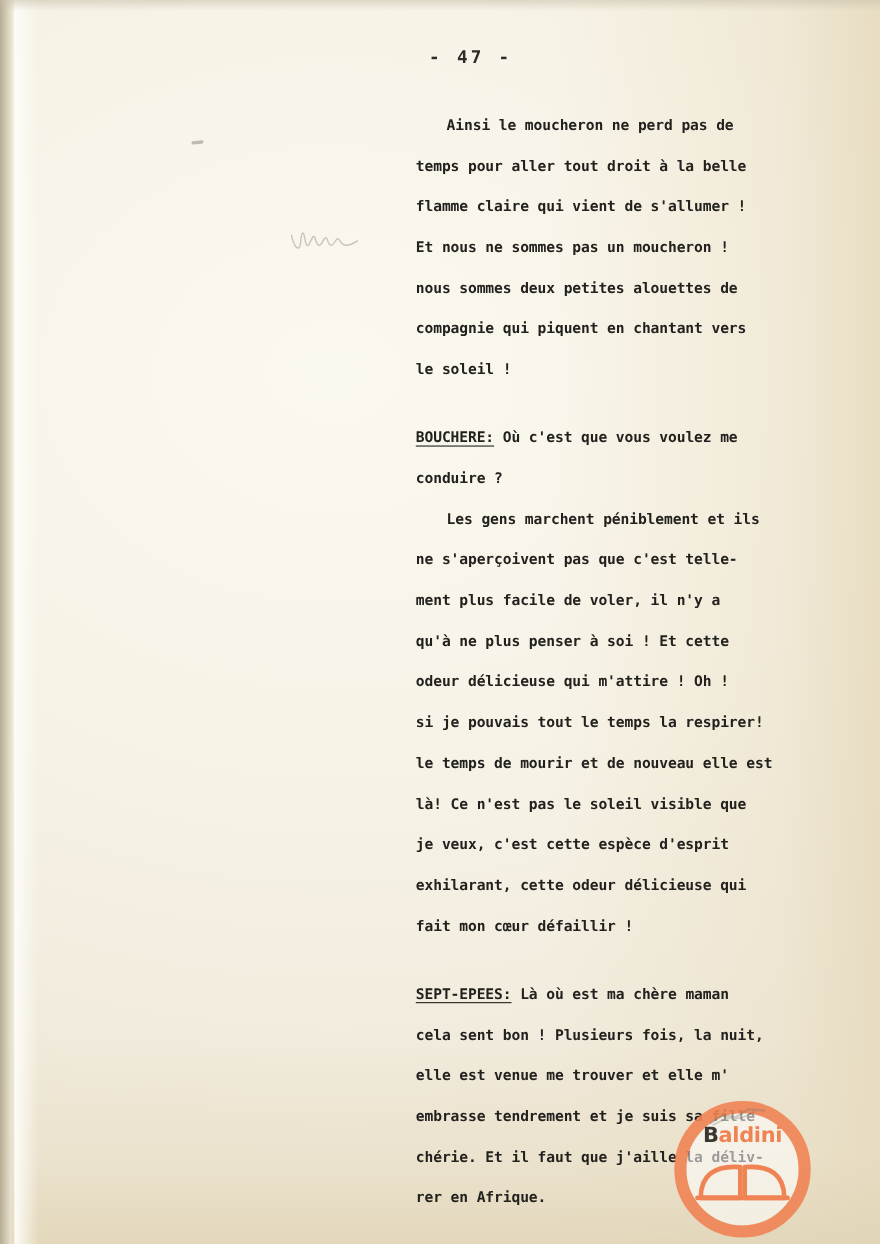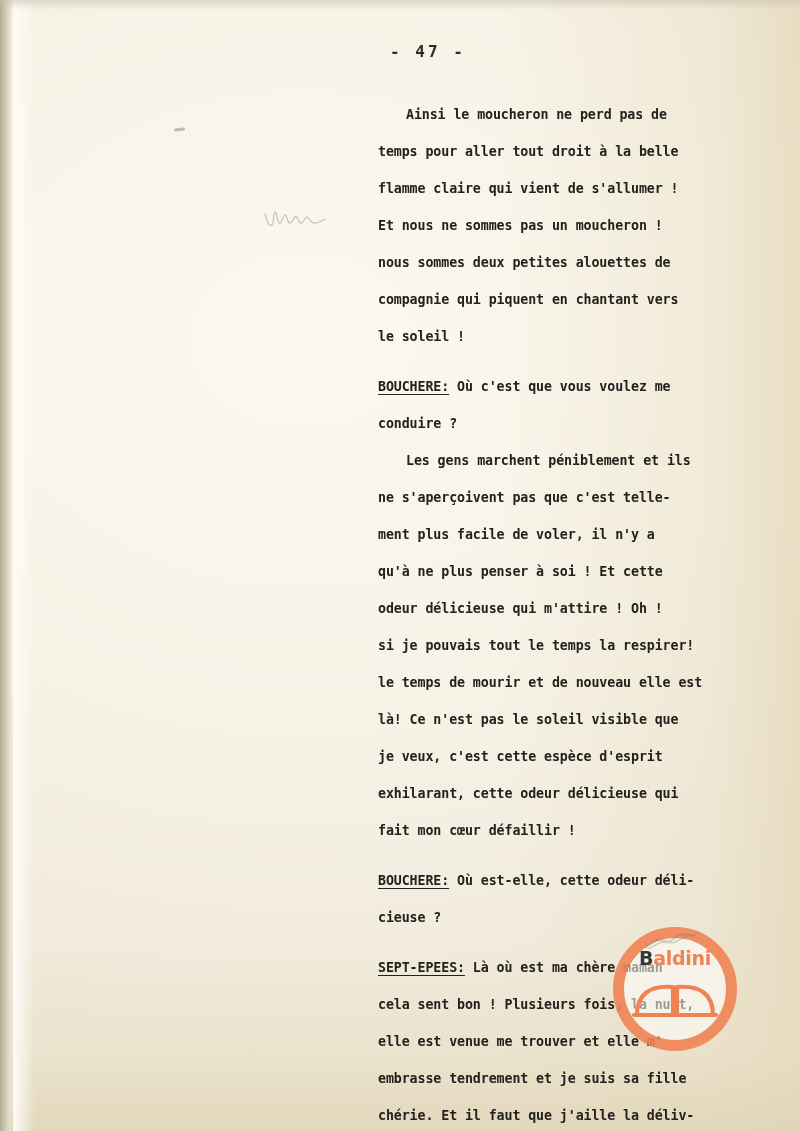--- a/index.html
+++ b/index.html
@@ -75,21 +75,21 @@
 
   .block {
     font-size: 13.3px;
     line-height: 37px;
     font-weight: 700;
     color: #23211e;
     letter-spacing: -0.1px;
     white-space: pre-wrap;
   }
   .block + .block { margin-top: 0; }
-  .block.gap { margin-top: 13px; }
+  .block.gap { margin-top: 25px; }
   .block .indent { padding-left: 28px; display: inline; }
 
   .speaker {
     text-decoration: underline;
     text-underline-offset: 2.5px;
     text-decoration-thickness: 1.4px;
   }
 
   
   .pencil-scribble {
@@ -109,21 +109,21 @@
     background: #9a958c;
     border-radius: 2px;
     opacity: 0.6;
     transform: rotate(-6deg);
   }
 
   
   .stamp {
     position: absolute;
     left: 613px;
-    top: 927px;
+    top: 1001px;
     width: 124px;
     height: 124px;
   }
   .stamp-ring {
     position: absolute;
     inset: 0;
     border: 11px solid #ef8354;
     border-radius: 50%;
     opacity: 0.9;
   }
@@ -202,22 +202,20 @@
 ment plus facile de voler, il n'y a
 qu'à ne plus penser à soi ! Et cette
 odeur délicieuse qui m'attire ! Oh !
 si je pouvais tout le temps la respirer!
 le temps de mourir et de nouveau elle est
 là! Ce n'est pas le soleil visible que
 je veux, c'est cette espèce d'esprit
 exhilarant, cette odeur délicieuse qui
 fait mon cœur défaillir !</span></div>
 
-    <div class="block gap"><span class="speaker">BOUCHERE:</span><span> Où est-elle, cette odeur déli-
-cieuse ?</span></div>
 
     <div class="block gap"><span class="speaker">SEPT-EPEES:</span><span> Là où est ma chère maman
 cela sent bon ! Plusieurs fois, la nuit,
 elle est venue me trouver et elle m'
 embrasse tendrement et je suis sa fille
 chérie. Et il faut que j'aille la déliv-
 rer en Afrique.</span></div>
 
   </div>
 

